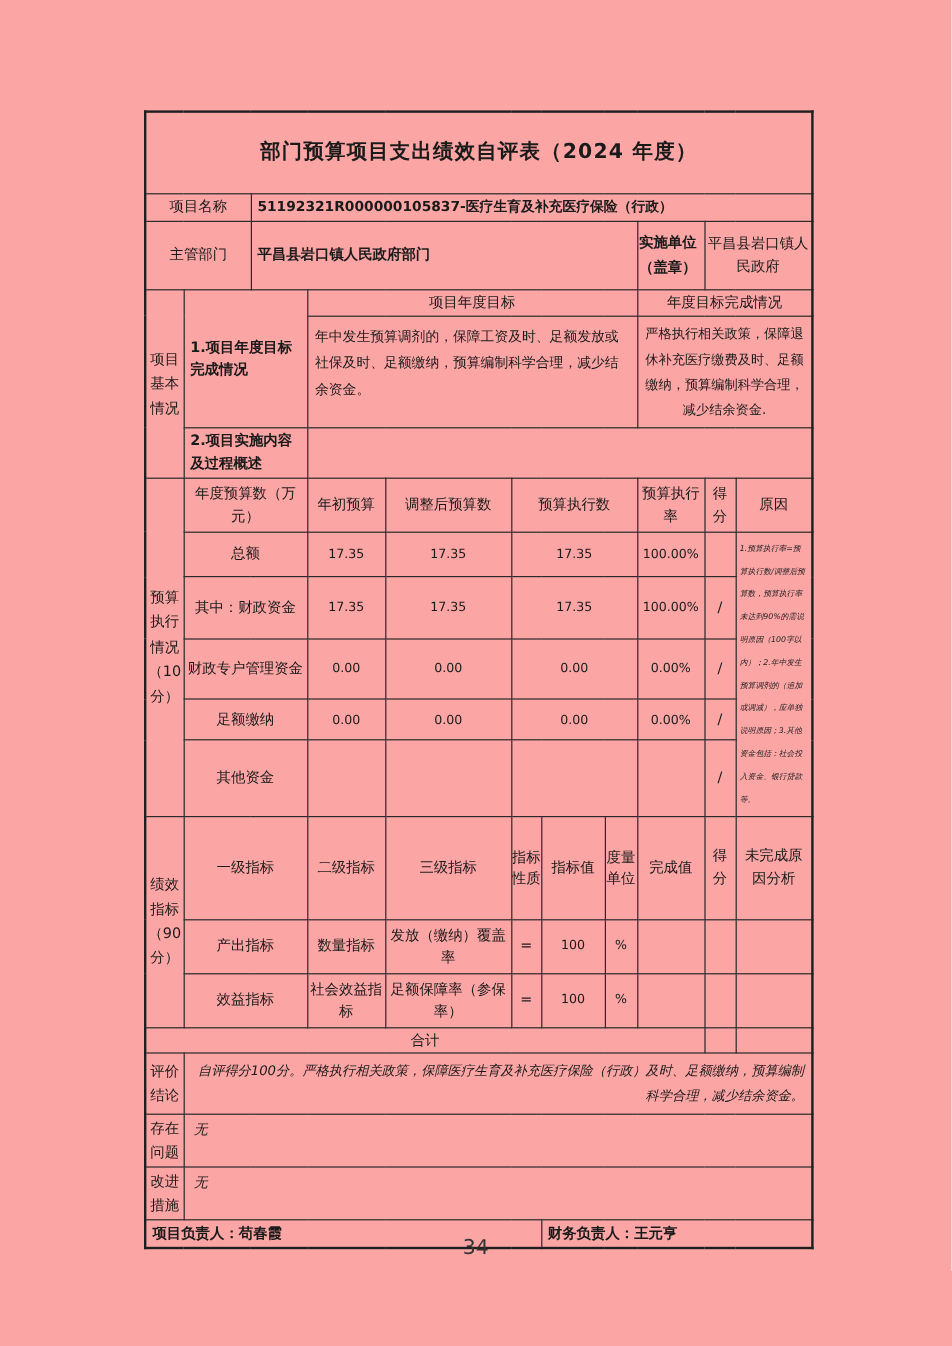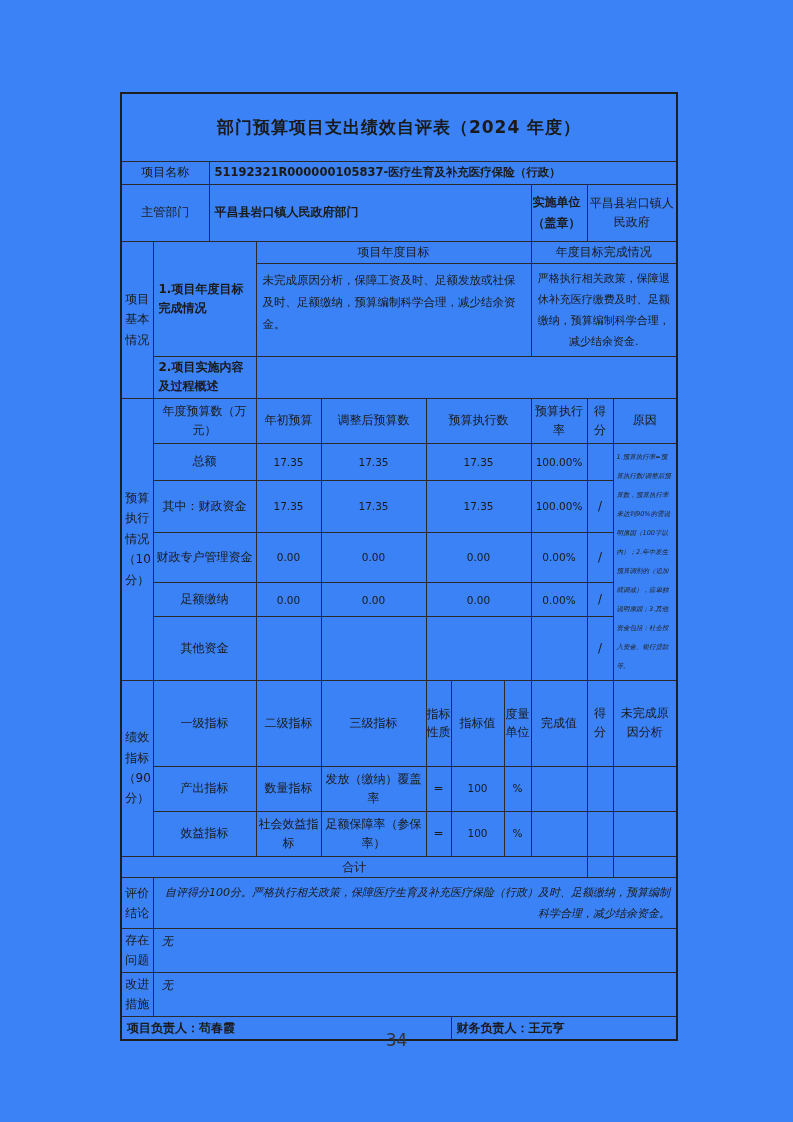--- a/index.html
+++ b/index.html
@@ -2,21 +2,21 @@
 <html><head>
 <meta charset="utf-8">
 <style>
   * { margin:0; padding:0; box-sizing:border-box; }
   html,body { background:#ffffff; }
   body {
     width:793px; height:1122px; position:relative;
     font-family:"DejaVu Sans","Liberation Sans",sans-serif;
     color:#1a1a1a;
   }
-  .page { position:absolute; inset:0; background:#3b82f6; }
+  .page { position:absolute; inset:0; background:#fca5a5; }
 
   table.form {
     position:absolute; left:120px; top:92px; width:556px;
     border-collapse:collapse; table-layout:fixed;
     border:2px solid #1f1f1f;
   }
   td {
     border:1px solid #2a2a2a;
     font-size:12px; text-align:center; vertical-align:middle;
     padding:1px 2px; word-break:break-all; line-height:1.55;
@@ -87,21 +87,21 @@
     <td colspan="2">平昌县岩口镇人民政府</td>
   </tr>
 
   <tr style="height:22px">
     <td rowspan="3" class="vlabel">项目基本情况</td>
     <td colspan="2" rowspan="2" class="left">1.项目年度目标完成情况</td>
     <td colspan="5">项目年度目标</td>
     <td colspan="3">年度目标完成情况</td>
   </tr>
   <tr style="height:88px">
-    <td colspan="5" class="goal">未完成原因分析，保障工资及时、足额发放或社保及时、足额缴纳，预算编制科学合理，减少结余资金。</td>
+    <td colspan="5" class="goal">年中发生预算调剂的，保障工资及时、足额发放或社保及时、足额缴纳，预算编制科学合理，减少结余资金。</td>
     <td colspan="3" class="completion">严格执行相关政策，保障退休补充医疗缴费及时、足额缴纳，预算编制科学合理，减少结余资金.</td>
   </tr>
   <tr style="height:42px">
     <td colspan="2" class="left">2.项目实施内容及过程概述</td>
     <td colspan="8" class="free"></td>
   </tr>
 
   <tr style="height:45px">
     <td rowspan="6" class="vlabel">预算执行情况（10分）</td>
     <td colspan="2">年度预算数（万元）</td>

